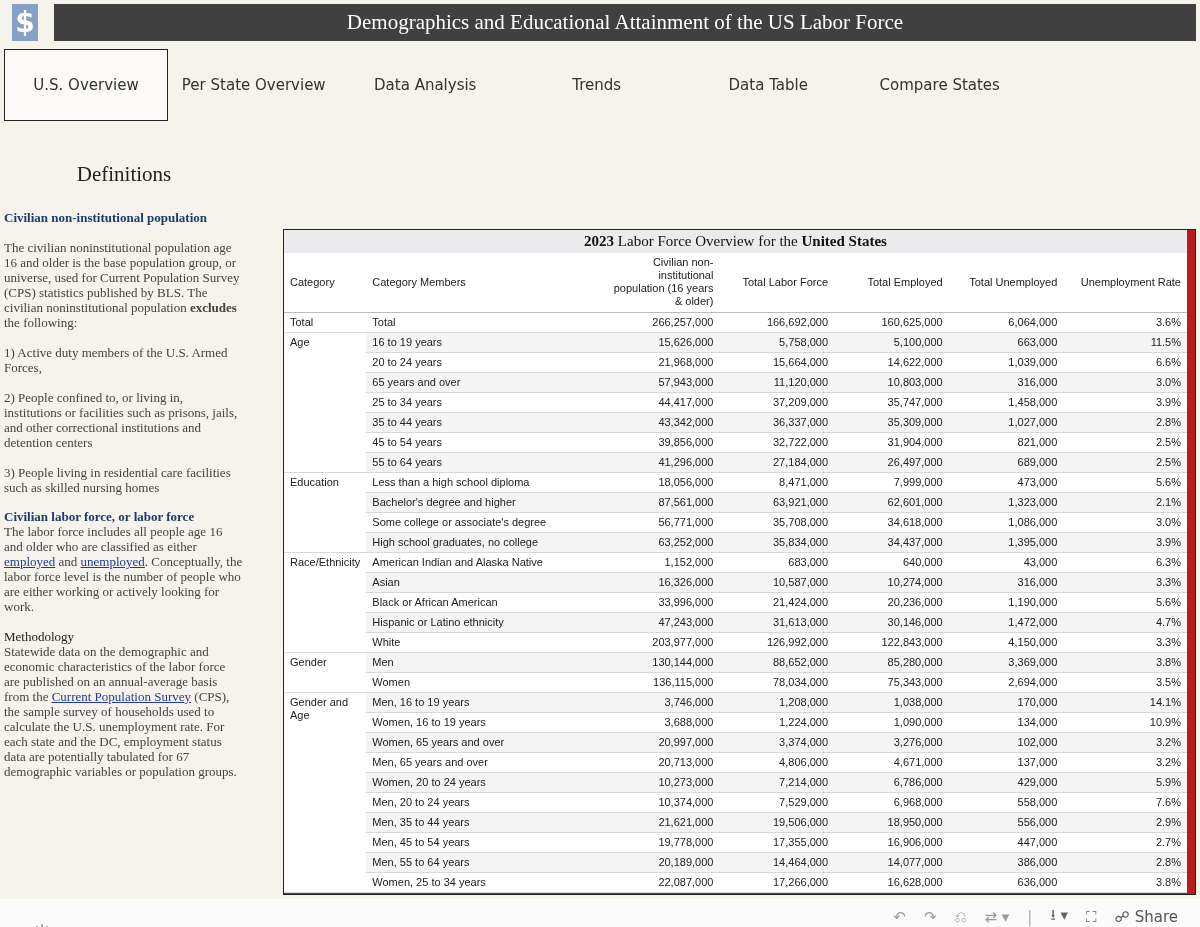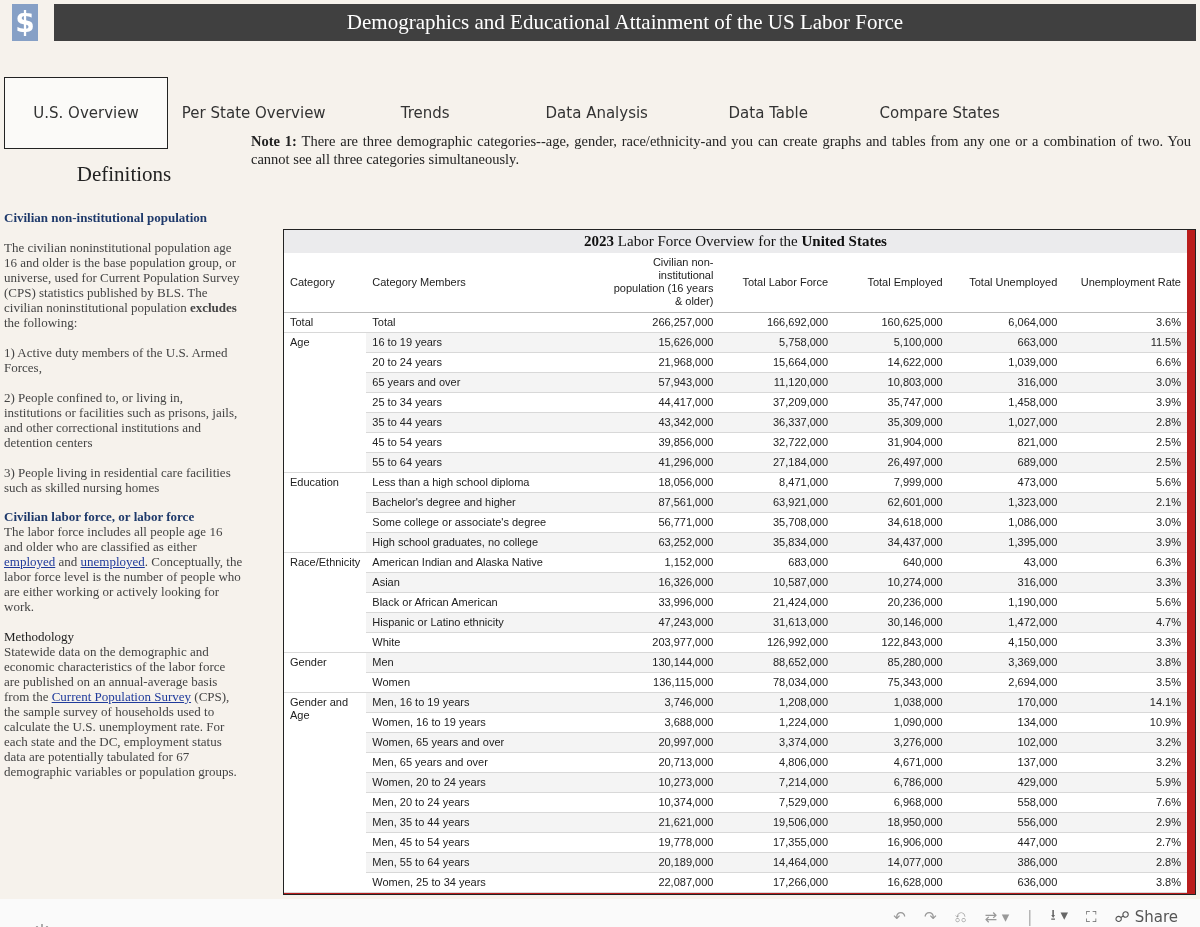--- a/index.html
+++ b/index.html
@@ -6,21 +6,21 @@
     html, body { width: 1200px; height: 927px; overflow: hidden; background: #f6f2ec; }
     body { position: relative; font-family: "Liberation Serif", serif; color: #333; }
 
     .logo { position: absolute; left: 12px; top: 4px; width: 26px; height: 37px; background: #86a0c6; color: #fff;
             font-family: "DejaVu Sans", sans-serif; font-weight: bold; font-size: 28px; line-height: 37px; text-align: center; }
     .title-bar { position: absolute; left: 54px; top: 4px; width: 1142px; height: 37px; background: #404040; color: #fff;
                  font-family: "Liberation Serif", serif; font-size: 21px; line-height: 37px; text-align: center; }
 
     .tabs { position: absolute; left: 4px; top: 49px; width: 1196px; height: 72px; display: flex; }
     .tab { width: 171.5px; height: 72px; display: flex; align-items: center; justify-content: center;
-           font-family: "DejaVu Sans", sans-serif; font-size: 15px; color: #333; cursor: pointer; margin-top: 28px; }
+           font-family: "DejaVu Sans", sans-serif; font-size: 15px; color: #333; cursor: pointer; }
     .tab.active { width: 164px; background: #fbfaf8; border: 1px solid #222; }
 
     .sidebar { position: absolute; left: 4px; top: 160px; width: 240px; font-size: 13px; line-height: 15px; color: #444; }
     .sidebar h2 { font-weight: normal; font-size: 21px; color: #222; text-align: center; margin-bottom: 22px; line-height: 28px; }
     .sidebar .term { color: #1f3a6b; font-weight: bold; font-size: 13px; }
     .sidebar p { margin-bottom: 15px; }
     .sidebar .method { color: #222; font-weight: normal; }
     .sidebar a { color: #1f3a9b; text-decoration: underline; }
 
     .notes { position: absolute; left: 251px; top: 132px; width: 940px; font-size: 14.5px; line-height: 18px; color: #222; text-align: justify; }
@@ -52,22 +52,22 @@
   </style>
 </head>
 <body>
 
 <div class="logo">$</div>
 <div class="title-bar">Demographics and Educational Attainment of the US Labor Force</div>
 
 <div class="tabs">
   <div class="tab active">U.S. Overview</div>
   <div class="tab">Per State Overview</div>
+  <div class="tab">Data Analysis</div>
   <div class="tab">Trends</div>
-  <div class="tab">Data Analysis</div>
   <div class="tab">Data Table</div>
   <div class="tab">Compare States</div>
 </div>
 
 <div class="sidebar">
   <h2>Definitions</h2>
   <p class="term">Civilian non-institutional population</p>
   <p><span>The civilian noninstitutional population age 16 and older is the base population group, or universe, used for Current Population Survey (CPS) statistics published by BLS. The civilian noninstitutional population </span><b>excludes</b><span> the following:</span></p>
   <p>1) Active duty members of the U.S. Armed Forces,</p>
   <p>2) People confined to, or living in, institutions or facilities such as prisons, jails, and other correctional institutions and detention centers</p>
@@ -76,21 +76,20 @@
     <span class="term">Civilian labor force, or labor force</span><br>
     <span>The labor force includes all people age 16 and older who are classified as either </span><a>employed</a><span> and </span><a>unemployed</a><span>. Conceptually, the labor force level is the number of people who are either working or actively looking for work.</span>
   </p>
   <p>
     <span class="method">Methodology</span><br>
     <span>Statewide data on the demographic and economic characteristics of the labor force are published on an annual-average basis from the </span><a>Current Population Survey</a><span> (CPS), the sample survey of households used to calculate the U.S. unemployment rate. For each state and the DC, employment status data are potentially tabulated for 67 demographic variables or population groups.</span>
   </p>
 </div>
 
 <div class="notes">
-  <p><b>Note 1:</b><span> There are three demographic categories--age, gender, race/ethnicity-and you can create graphs and tables from any one or a combination of two. You cannot see all three categories simultaneously.</span></p>
 </div>
 
 <div class="table-frame">
   <div class="table-title"><b>2023</b><span> Labor Force Overview for the </span><b>United States</b></div>
   <table class="tbl">
     <colgroup>
       <col style="width:80px">
         <col style="width:240px">
         <col style="width:114px">
         <col style="width:115px">

